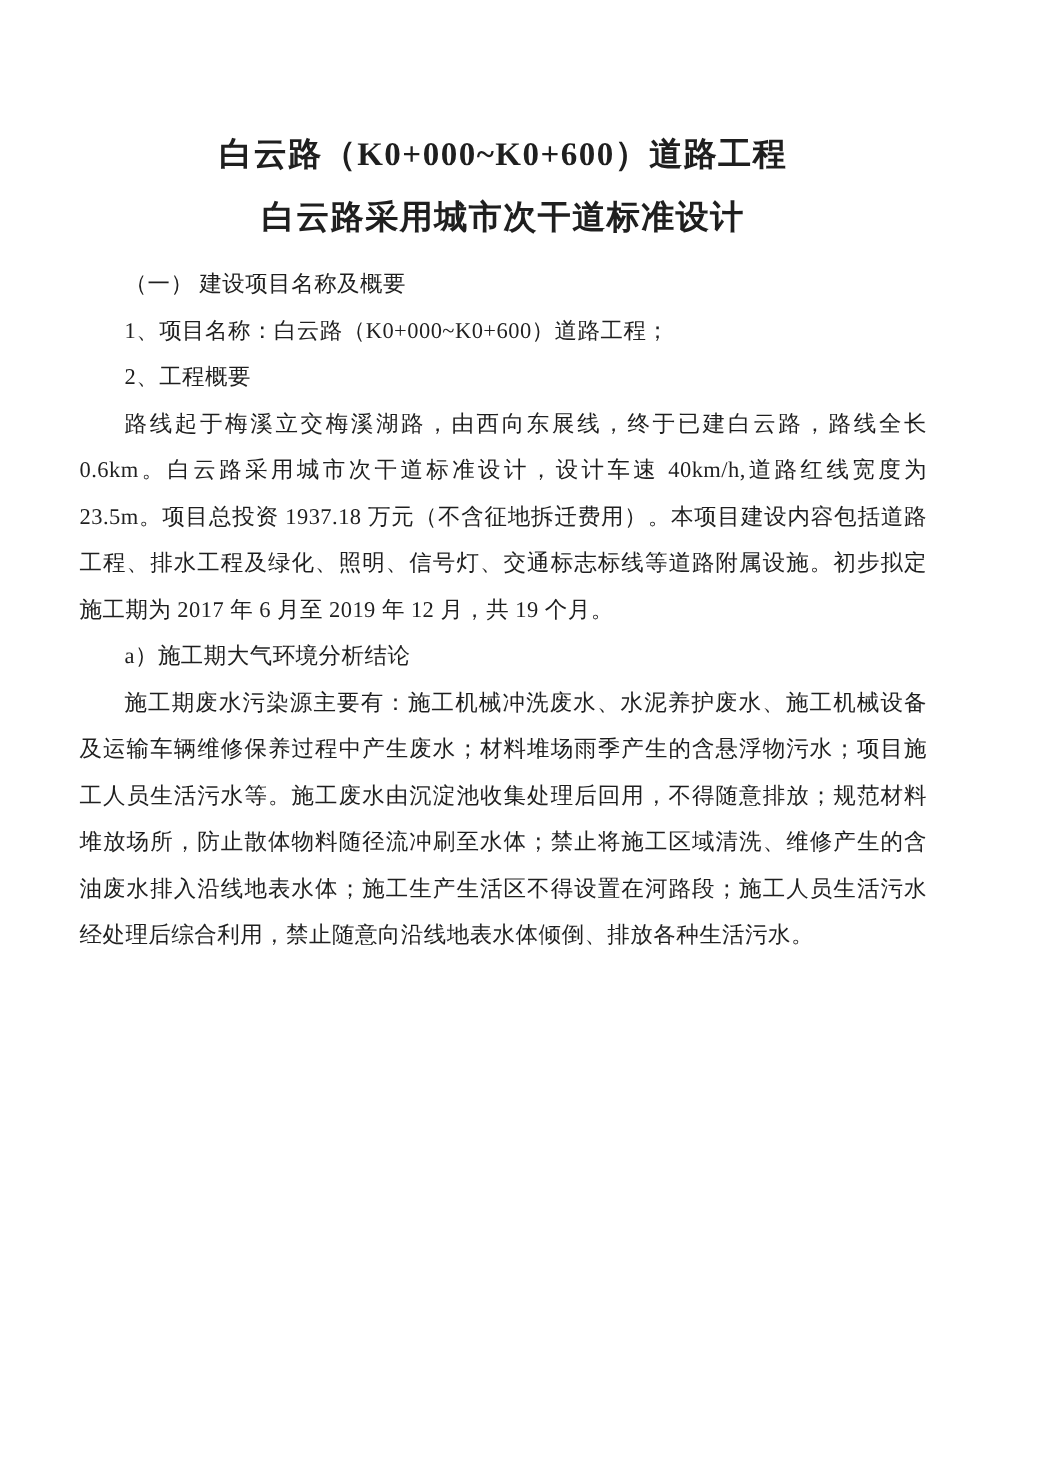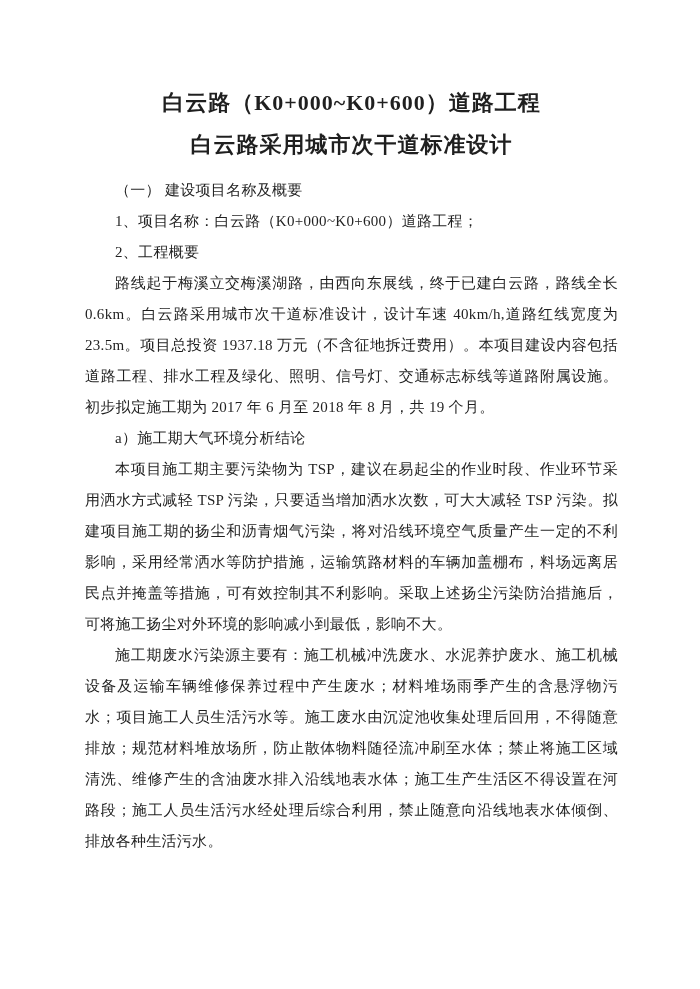--- a/index.html
+++ b/index.html
@@ -6,21 +6,21 @@
     margin: 0;
     padding: 0;
     background: #ffffff;
   }
   .page {
     position: relative;
     width: 700px;
     height: 989px;
     box-sizing: border-box;
     background: #ffffff;
-    padding: 82px 82px 0 85px;
+    padding: 82px 82px 0 53px;
     overflow: hidden;
     font-family: "Liberation Serif", "DejaVu Serif", serif;
     color: #1f1f1f;
   }
   .doc-title {
     margin: 0;
     text-align: center;
     font-size: 22px;
     font-weight: bold;
     line-height: 42px;
@@ -45,18 +45,17 @@
 </head>
 <body>
 
 <div class="page">
   <h1 class="doc-title">白云路（K0+000~K0+600）道路工程</h1>
   <h1 class="doc-title">白云路采用城市次干道标准设计</h1>
   <div class="doc-body">
       <p class="para bold">（一） 建设项目名称及概要</p>
       <p class="para">1、项目名称：白云路（K0+000~K0+600）道路工程；</p>
       <p class="para">2、工程概要</p>
-      <p class="para">路线起于梅溪立交梅溪湖路，由西向东展线，终于已建白云路，路线全长 0.6km。白云路采用城市次干道标准设计，设计车速 40km/h,道路红线宽度为 23.5m。项目总投资 1937.18 万元（不含征地拆迁费用）。本项目建设内容包括道路工程、排水工程及绿化、照明、信号灯、交通标志标线等道路附属设施。初步拟定施工期为 2017 年 6 月至 2018 年 8 月，共 19 个月。</p>
+      <p class="para">路线起于梅溪立交梅溪湖路，由西向东展线，终于已建白云路，路线全长 0.6km。白云路采用城市次干道标准设计，设计车速 40km/h,道路红线宽度为 23.5m。项目总投资 1937.18 万元（不含征地拆迁费用）。本项目建设内容包括道路工程、排水工程及绿化、照明、信号灯、交通标志标线等道路附属设施。初步拟定施工期为 2017 年 6 月至 2019 年 12 月，共 19 个月。</p>
       <p class="para bold">a）施工期大气环境分析结论</p>
-      <p class="para">本项目施工期主要污染物为 TSP，建议在易起尘的作业时段、作业环节采用洒水方式减轻 TSP 污染，只要适当增加洒水次数，可大大减轻 TSP 污染。拟建项目施工期的扬尘和沥青烟气污染，将对沿线环境空气质量产生一定的不利影响，采用经常洒水等防护措施，运输筑路材料的车辆加盖棚布，料场远离居民点并掩盖等措施，可有效控制其不利影响。采取上述扬尘污染防治措施后，可将施工扬尘对外环境的影响减小到最低，影响不大。</p>
       <p class="para">施工期废水污染源主要有：施工机械冲洗废水、水泥养护废水、施工机械设备及运输车辆维修保养过程中产生废水；材料堆场雨季产生的含悬浮物污水；项目施工人员生活污水等。施工废水由沉淀池收集处理后回用，不得随意排放；规范材料堆放场所，防止散体物料随径流冲刷至水体；禁止将施工区域清洗、维修产生的含油废水排入沿线地表水体；施工生产生活区不得设置在河路段；施工人员生活污水经处理后综合利用，禁止随意向沿线地表水体倾倒、排放各种生活污水。</p>
     </div>
 </div>
 
 </body></html>

